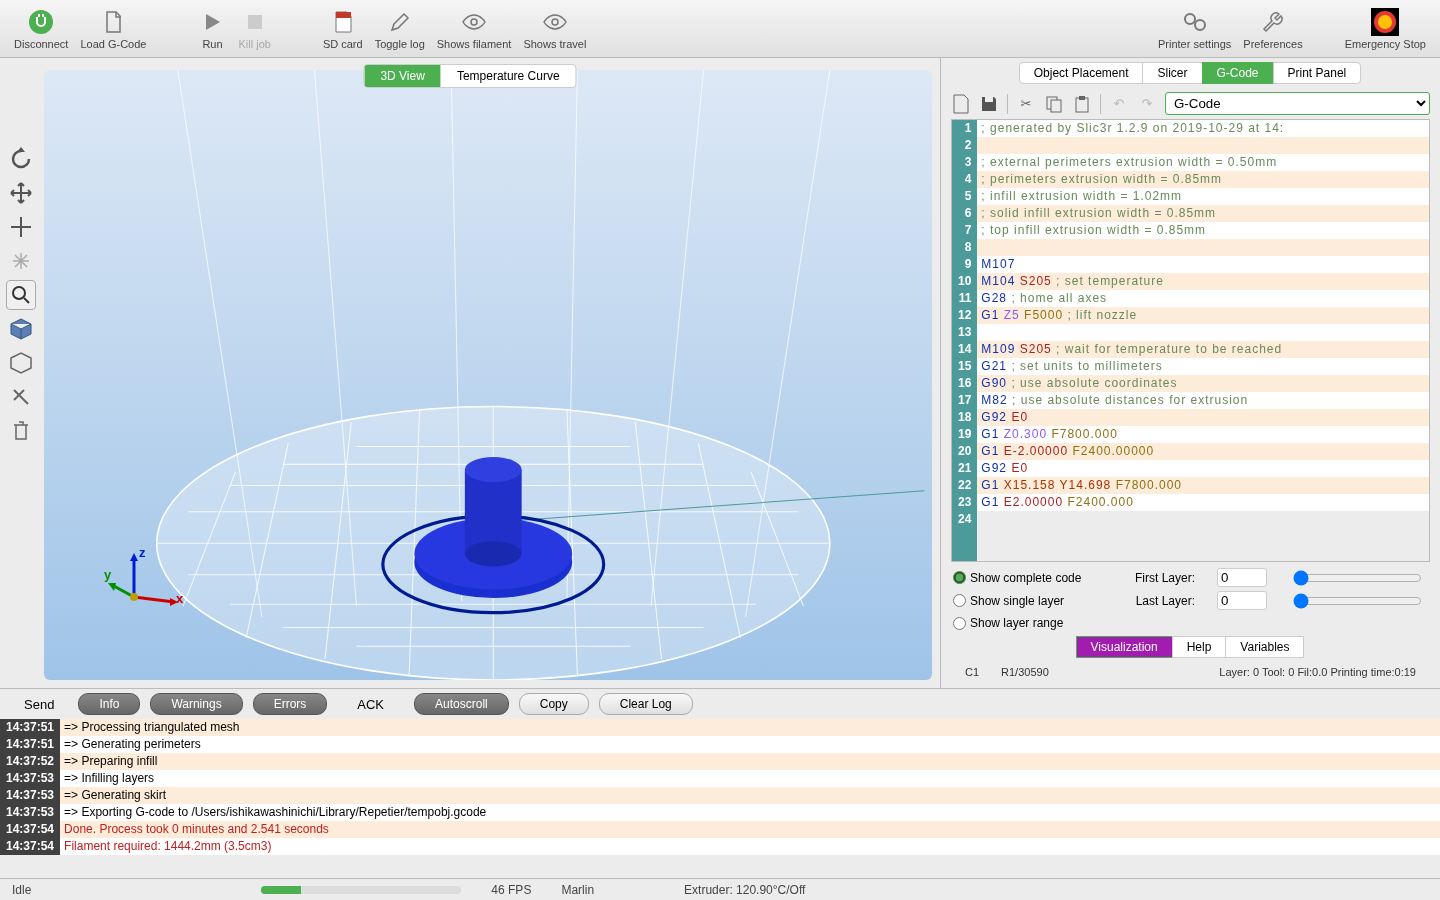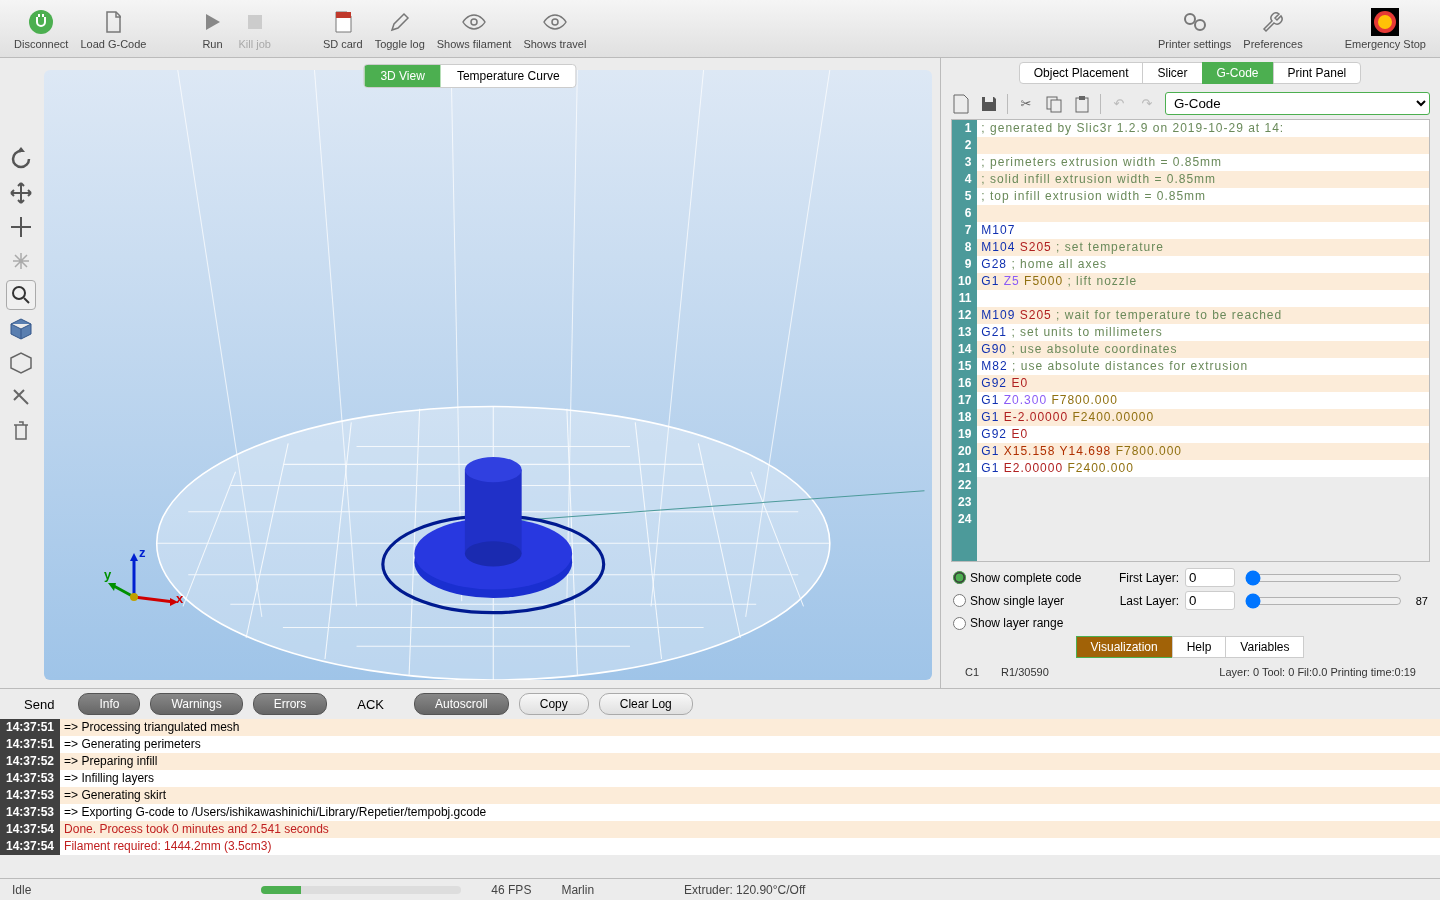--- a/index.html
+++ b/index.html
@@ -46,25 +46,25 @@
 .code-lines { flex: 1; overflow: hidden; }
 .code-lines div { height: 17px; line-height: 17px; white-space: pre; padding-left: 4px; letter-spacing: 1px; }
 .code-lines div:nth-child(odd){ background: #fff; }
 .code-lines div:nth-child(even){ background: #fcecd9; }
 .tok-cmd{color:#1030b0} .tok-s{color:#b02020} .tok-f{color:#907010} .tok-e{color:#b02020} .tok-z{color:#8b5cf6} .tok-x{color:#b03000} .tok-y{color:#b03000} .tok-cm{color:#6a8a5a}
 
 
 .layer-controls { padding: 6px 12px; font-size: 12px; }
 .radio-row { display: flex; align-items: center; gap: 4px; margin: 2px 0; }
 .radio-row input[type=radio]{accent-color:#4caf50}
-.layer-grid{display:grid; grid-template-columns: 140px 80px 54px 1fr 20px; gap:4px 6px; align-items:center}
+.layer-grid{display:grid; grid-template-columns: 140px 80px 54px 1fr 20px; gap:4px 22px; align-items:center}
 .li-in{width:50px;border:1px solid #ccc;padding:1px 3px;border-radius:3px}
 .bottom-tabs{display:flex;justify-content:center;margin:4px 0}
 .btab{padding:3px 14px;border:1px solid #ccc;background:#fff;margin-left:-1px;font-size:12px;cursor:pointer}
-.btab.active{background:#a16207;color:#fff;border-color:#4caf50}
+.btab.active{background:#a21caf;color:#fff;border-color:#4caf50}
 .status-line{display:flex;padding:4px 12px;font-size:11px;color:#333;gap:22px}
 
 
 .log-area{height:190px;display:flex;flex-direction:column;border-top:1px solid #bbb}
 .log-toolbar{display:flex;align-items:center;padding:4px 10px;gap:10px;background:#ececec}
 .log-btn{padding:3px 20px;border:1px solid #aaa;border-radius:10px;background:linear-gradient(#f8f8f8,#e0e0e0);font-size:12px;cursor:pointer}
 .log-btn.active{background:linear-gradient(#888,#666);color:#fff;border-color:#555}
 .log-lines{flex:1;overflow:hidden;font-family:"Menlo",monospace;font-size:12px}
 .log-lines div{display:flex;height:17px;line-height:17px}
 .log-lines div:nth-child(odd){background:#fcecd9}
@@ -365,21 +365,23 @@
           <div>19</div>
           <div>20</div>
           <div>21</div>
           <div>22</div>
           <div>23</div>
           <div>24</div>
         </div>
       <div class="code-lines" id="codelines">
           <div><span class="tok-cm">; generated by Slic3r 1.2.9 on 2019-10-29 at 14:</span></div>
           <div></div>
+          <div><span class="tok-cm">; external perimeters extrusion width = 0.50mm</span></div>
           <div><span class="tok-cm">; perimeters extrusion width = 0.85mm</span></div>
+          <div><span class="tok-cm">; infill extrusion width = 1.02mm</span></div>
           <div><span class="tok-cm">; solid infill extrusion width = 0.85mm</span></div>
           <div><span class="tok-cm">; top infill extrusion width = 0.85mm</span></div>
           <div></div>
           <div><span class="tok-cmd">M107</span></div>
           <div><span class="tok-cmd">M104</span> <span class="tok-s">S205</span> <span class="tok-cm">; set temperature</span></div>
           <div><span class="tok-cmd">G28</span> <span class="tok-cm">; home all axes</span></div>
           <div><span class="tok-cmd">G1</span> <span class="tok-z">Z5</span> <span class="tok-f">F5000</span> <span class="tok-cm">; lift nozzle</span></div>
           <div></div>
           <div><span class="tok-cmd">M109</span> <span class="tok-s">S205</span> <span class="tok-cm">; wait for temperature to be reached</span></div>
           <div><span class="tok-cmd">G21</span> <span class="tok-cm">; set units to millimeters</span></div>

